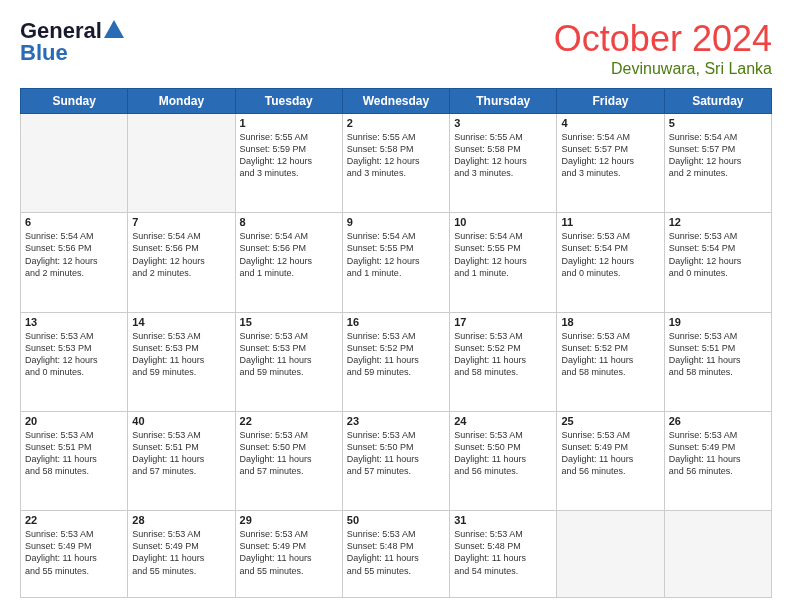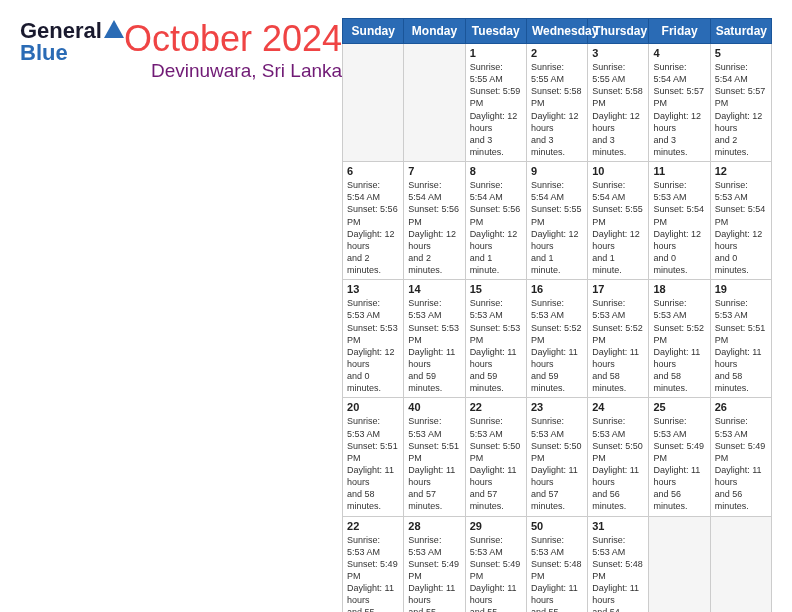--- a/index.html
+++ b/index.html
@@ -8,21 +8,21 @@
       height: 612px;
       font-family: Arial, sans-serif;
       background: #fff;
       overflow: hidden;
     }
     .page {
       width: 792px;
       height: 612px;
       padding: 18px 20px 14px 20px;
       display: flex;
-      flex-direction: row;
+      flex-direction: column;
     }
     .header {
       display: flex;
       justify-content: space-between;
       align-items: flex-start;
       margin-bottom: 10px;
     }
     .logo {
       display: flex;
       flex-direction: column;
@@ -43,22 +43,22 @@
     }
     .title-area {
       text-align: right;
     }
     .month-title {
       font-size: 36px;
       color: #ef4444;
       font-weight: normal;
     }
     .subtitle {
-      font-size: 19px;
-      color: #701a75;
+      font-size: 16px;
+      color: #4d7c0f;
     }
     .calendar {
       flex: 1;
       border: 1px solid #ccc;
       border-collapse: collapse;
       width: 100%;
       table-layout: fixed;
     }
     .calendar th {
       background: #2a6bb5;

